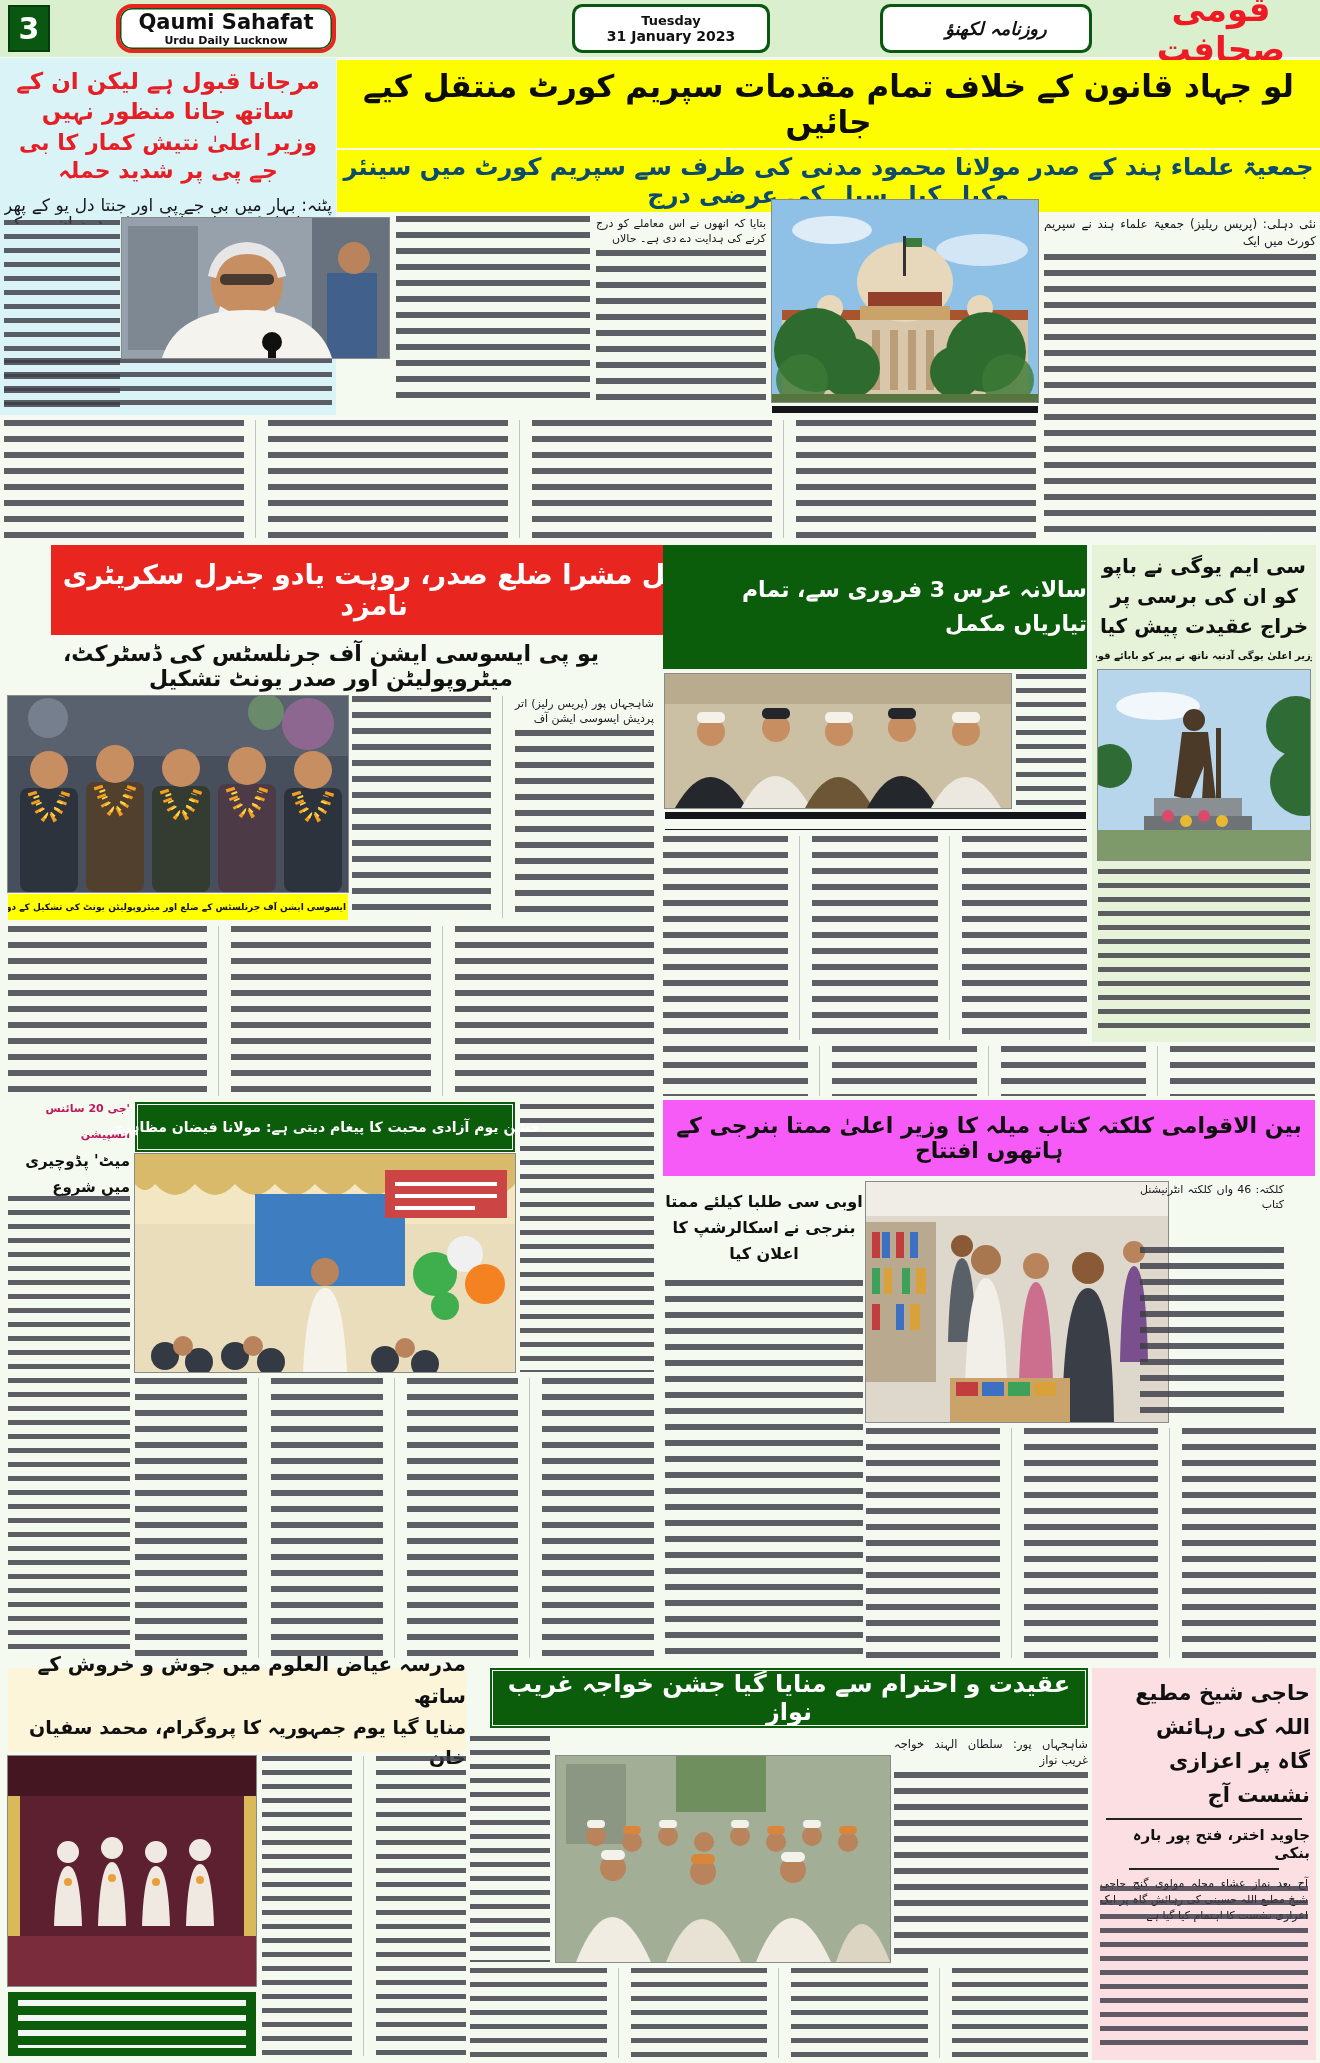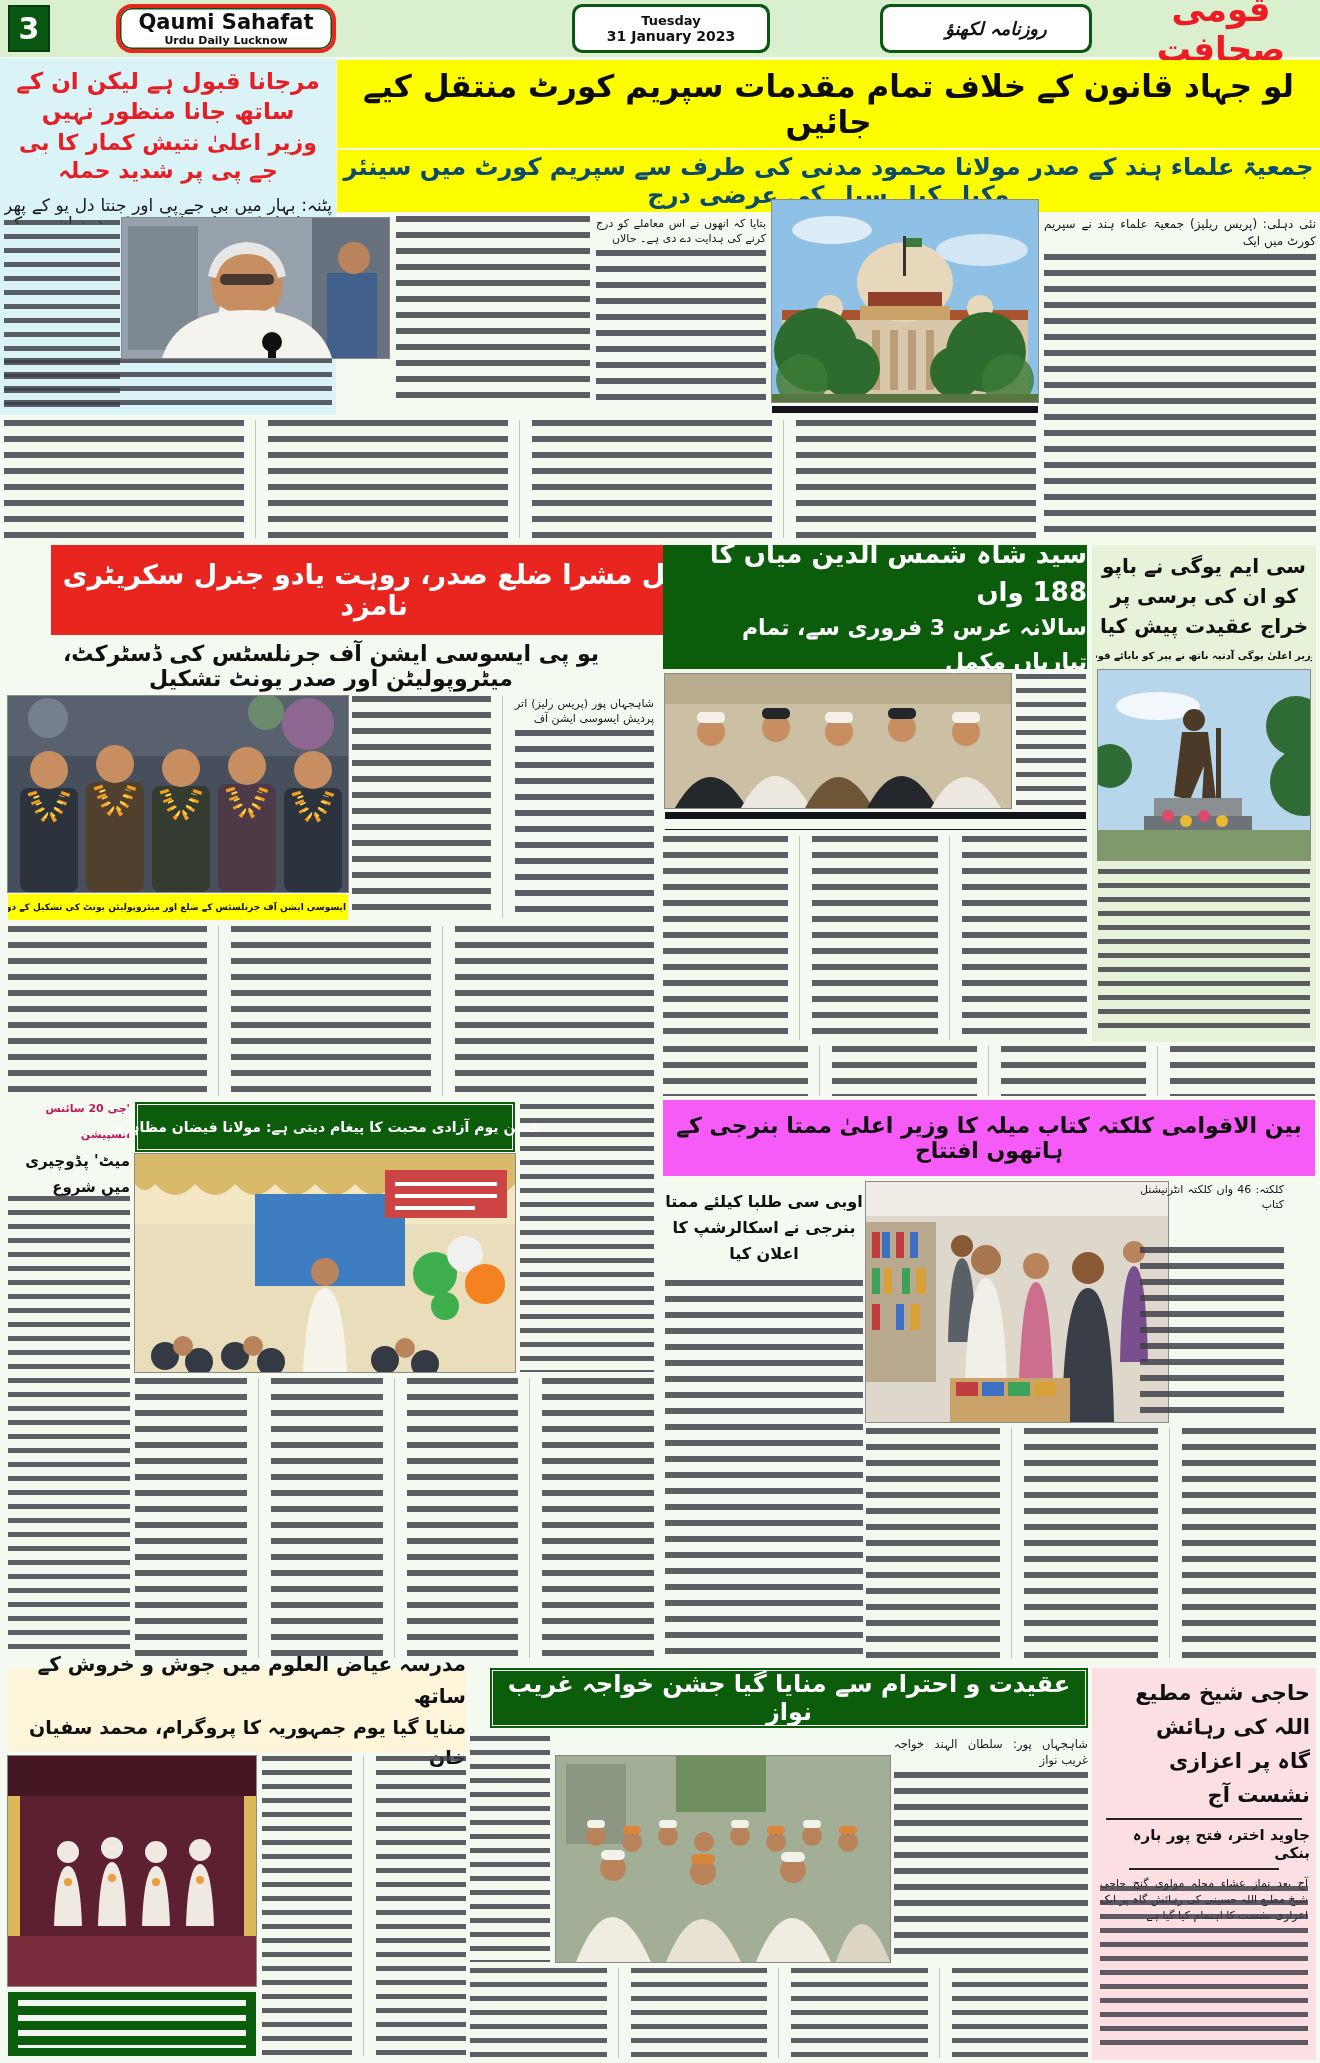--- a/index.html
+++ b/index.html
@@ -207,21 +207,20 @@
       </div>
     <div class="col">
         <div class="sim fill"></div>
       </div>
     <div class="col">
         <div class="sim fill"></div>
       </div>
   </div>
 
   <div class="abs rtl" style="left:663px;top:545px;width:424px;height:124px;background:#0b5c0b;display:flex;flex-direction:column;align-items:center;justify-content:center;">
-    <span class="hl" style="font-size:26px;color:#fff;line-height:38px;">سید شاہ شمس الدین میاں کا 188 واں</span>
     <span class="hl" style="font-size:22px;color:#fff;line-height:34px;">سالانہ عرس 3 فروری سے، تمام تیاریاں مکمل</span>
   </div>
 
   <div class="abs photo" style="left:665px;top:674px;width:346px;height:134px;">
     <svg viewBox="0 0 346 134" preserveAspectRatio="none">
       <rect width="346" height="134" fill="#cbbfa4"></rect>
       <rect width="346" height="30" fill="#b8ab8e"></rect>
       <path d="M10 134 Q45 72 82 134 Z" fill="#24272b"></path>
       <path d="M76 134 Q110 70 146 134 Z" fill="#ece8df"></path>
       <path d="M140 134 Q173 72 208 134 Z" fill="#6d5635"></path>

